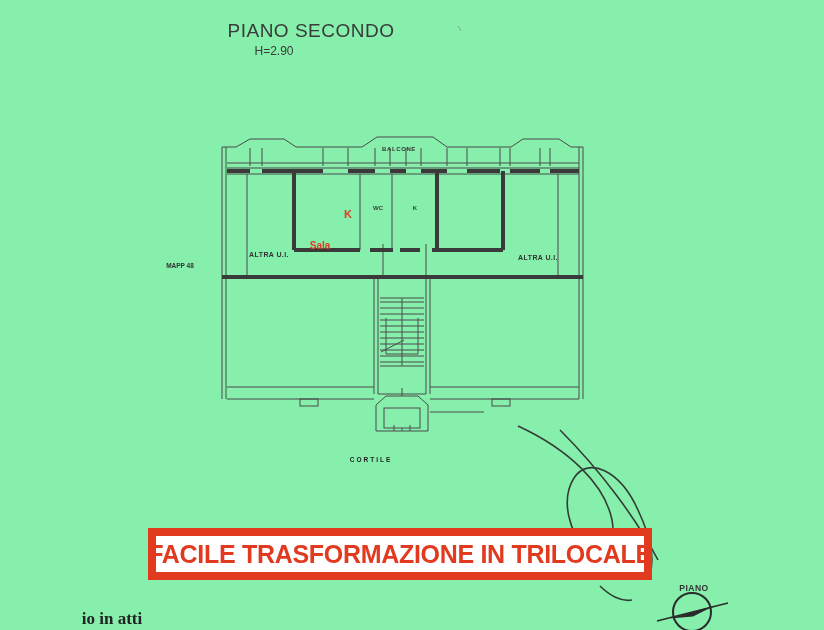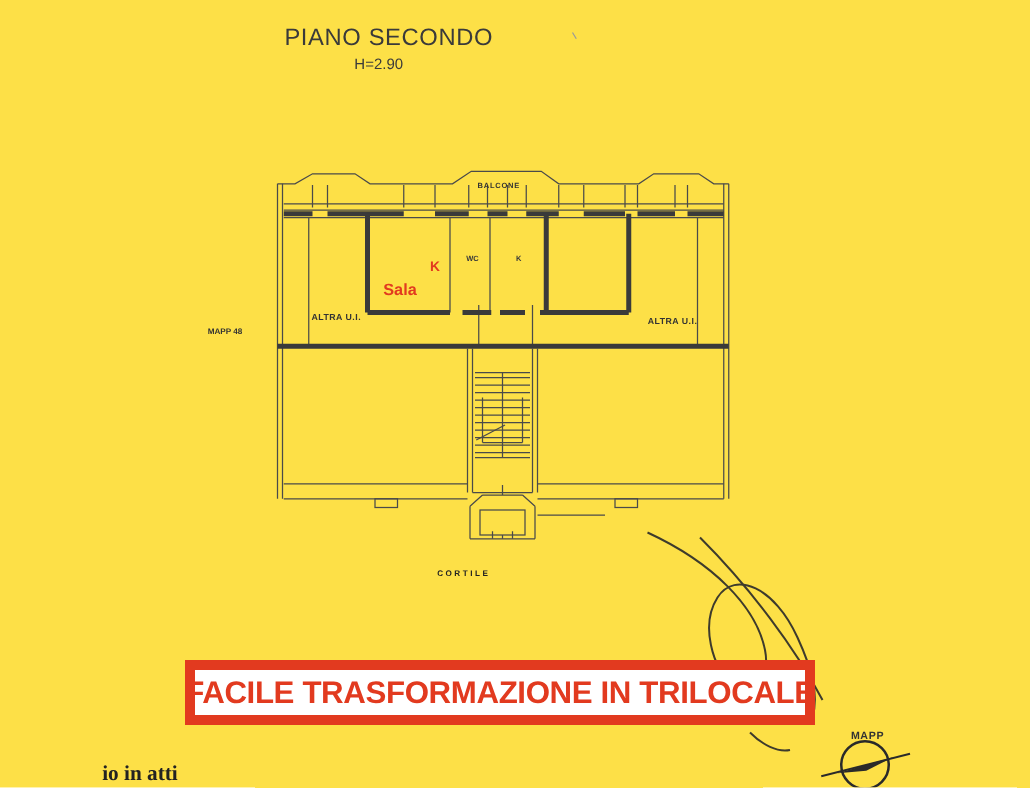--- a/index.html
+++ b/index.html
@@ -1,24 +1,24 @@
 <!DOCTYPE html>
 <html><head>
 <meta charset="utf-8">
 <style>
   html,body{margin:0;padding:0;background:#fff;}
-  #stage{position:relative;width:824px;height:630px;background:#fde047;overflow:hidden;
+  #stage{position:relative;width:824px;height:630px;background:#86efac;overflow:hidden;
          font-family:"Liberation Sans",sans-serif;}
   svg{position:absolute;left:0;top:0;}
   .lbl{position:absolute;transform:translateX(-50%);white-space:nowrap;color:#3d3d3d;
        font-family:"Liberation Sans",sans-serif;line-height:1;}
   .title-main{left:311px;top:21px;font-size:19px;letter-spacing:0.5px;color:#3a3a3a;}
-  .title-h{left:274px;top:45px;font-size:12px;color:#3a3a3a;margin-left:29px;}
+  .title-h{left:274px;top:45px;font-size:12px;color:#3a3a3a;}
   .balcone{left:399px;top:146px;font-size:6px;letter-spacing:0.6px;color:#333;font-weight:700;}
-  .sala{left:320px;top:225px;font-size:13px;font-weight:700;color:#e23a1f;}
+  .sala{left:320px;top:241px;font-size:10px;font-weight:700;color:#e23a1f;}
   .k-red{left:348px;top:209px;font-size:11px;font-weight:700;color:#e23a1f;}
   .wc{left:378px;top:205px;font-size:6px;font-weight:700;color:#3a3a3a;}
   .k-small{left:415px;top:205px;font-size:6px;font-weight:700;color:#3a3a3a;}
   .altra-left{left:269px;top:251px;font-size:7px;letter-spacing:0.4px;color:#333;font-weight:700;}
   .altra-right{left:538px;top:254px;font-size:7px;letter-spacing:0.4px;color:#333;font-weight:700;}
   .mapp{left:180px;top:263px;font-size:6.5px;color:#333;font-weight:700;}
   .cortile{left:371px;top:457px;font-size:6.5px;letter-spacing:2px;color:#222;font-weight:700;}
   .nord{left:694px;top:584px;font-size:8.5px;color:#333;font-weight:700;letter-spacing:0.5px;}
   .footer-frag{left:112px;top:610px;font-size:17px;font-weight:700;color:#222;
                font-family:"Liberation Serif",serif;}
@@ -101,21 +101,21 @@
 
   <div class="lbl balcone">BALCONE</div>
   <div class="lbl sala">Sala</div>
   <div class="lbl k-red">K</div>
   <div class="lbl wc">WC</div>
   <div class="lbl k-small">K</div>
   <div class="lbl altra-left">ALTRA U.I.</div>
   <div class="lbl altra-right">ALTRA U.I.</div>
   <div class="lbl mapp">MAPP 48</div>
   <div class="lbl cortile">CORTILE</div>
-  <div class="lbl nord">MAPP</div>
+  <div class="lbl nord">PIANO</div>
   <div class="lbl footer-frag">io in atti</div>
 
   <div class="banner">
     <div class="banner-inner">
       <span class="banner-text">FACILE TRASFORMAZIONE IN TRILOCALE</span>
     </div>
   </div>
 
 </div>
 

